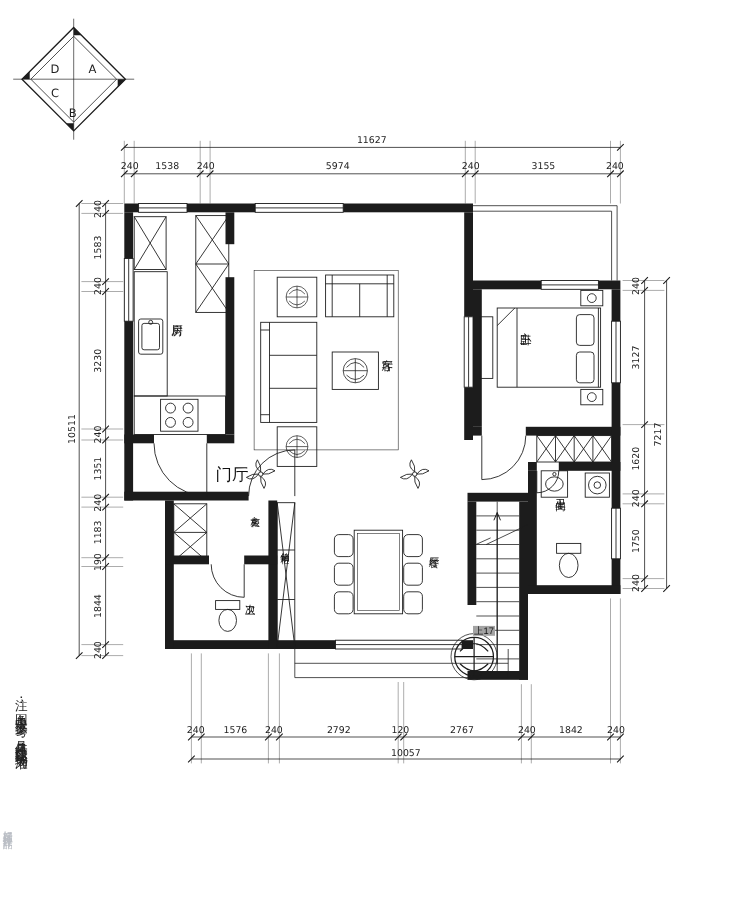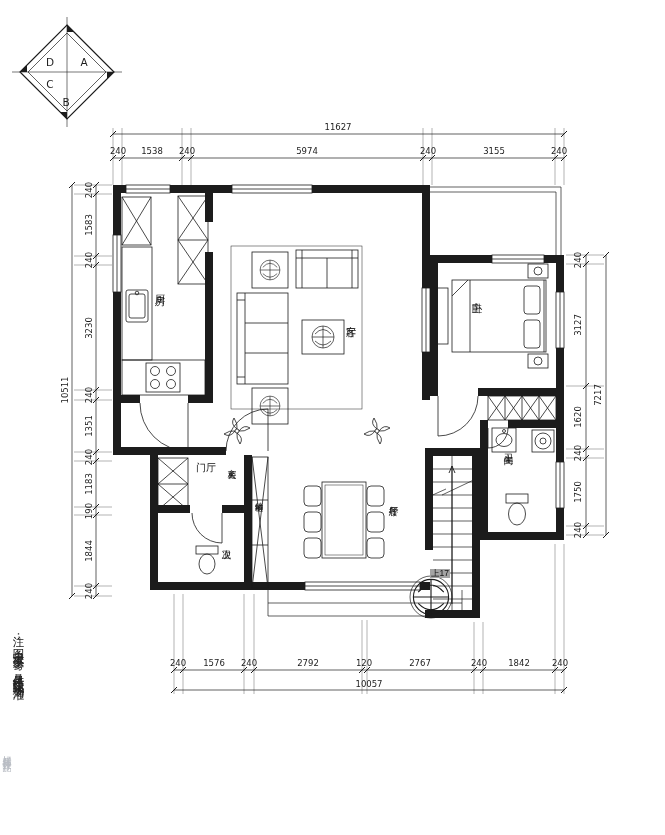--- a/index.html
+++ b/index.html
@@ -325,21 +325,21 @@
   <g stroke="#1c1c1c" fill="none">
     <circle cx="431" cy="597" r="21" stroke-width="0.7"></circle>
     <use href="#plantsym" transform="translate(431,597) scale(1.6)"></use>
   </g>
 </svg>
 
   
   <div class="vlabel" style="left:155px;top:286px;font-size:10.5px;">厨房</div>
   <div class="vlabel" style="left:346px;top:318px;font-size:10.5px;">客厅</div>
   <div class="vlabel" style="left:472px;top:294px;font-size:10.5px;">主卧</div>
-  <div class="hlabel" style="left:196px;top:424px;font-size:10px;margin-top:39px;">门厅</div>
+  <div class="hlabel" style="left:196px;top:424px;font-size:15px;">门厅</div>
   <div class="vlabel" style="left:388px;top:498px;font-size:10px;">餐厅</div>
   <div class="vlabel" style="left:504px;top:446px;font-size:9.5px;">卫生间</div>
   <div class="vlabel" style="left:222px;top:542px;font-size:9.5px;">次卫</div>
   <div class="vlabel" style="left:228px;top:462px;font-size:8.5px;">玄关柜</div>
   <div class="vlabel" style="left:254px;top:496px;font-size:8px;">储物柜</div>
   <div class="hlabel" style="left:430px;top:569px;font-size:8.5px;background:#a3a3a3;padding:0 1px;">上17</div>
 
   
   <div class="note" style="left:12px;top:626px;">注：图中尺寸供参考，具体尺寸以实际现场为准。</div>
   <div class="wm" style="left:2px;top:748px;">好好住用户设计作品</div>

